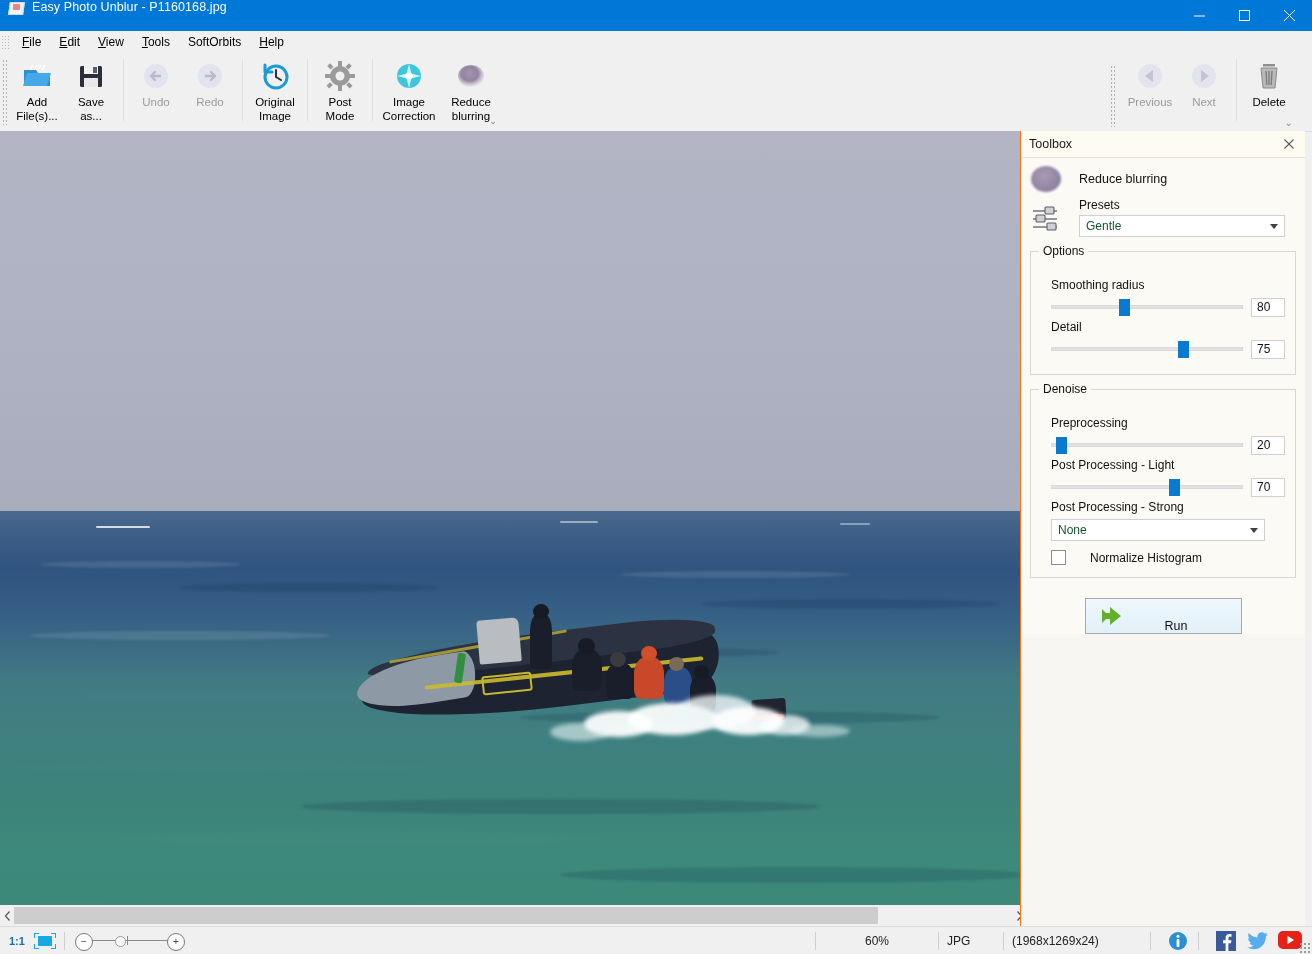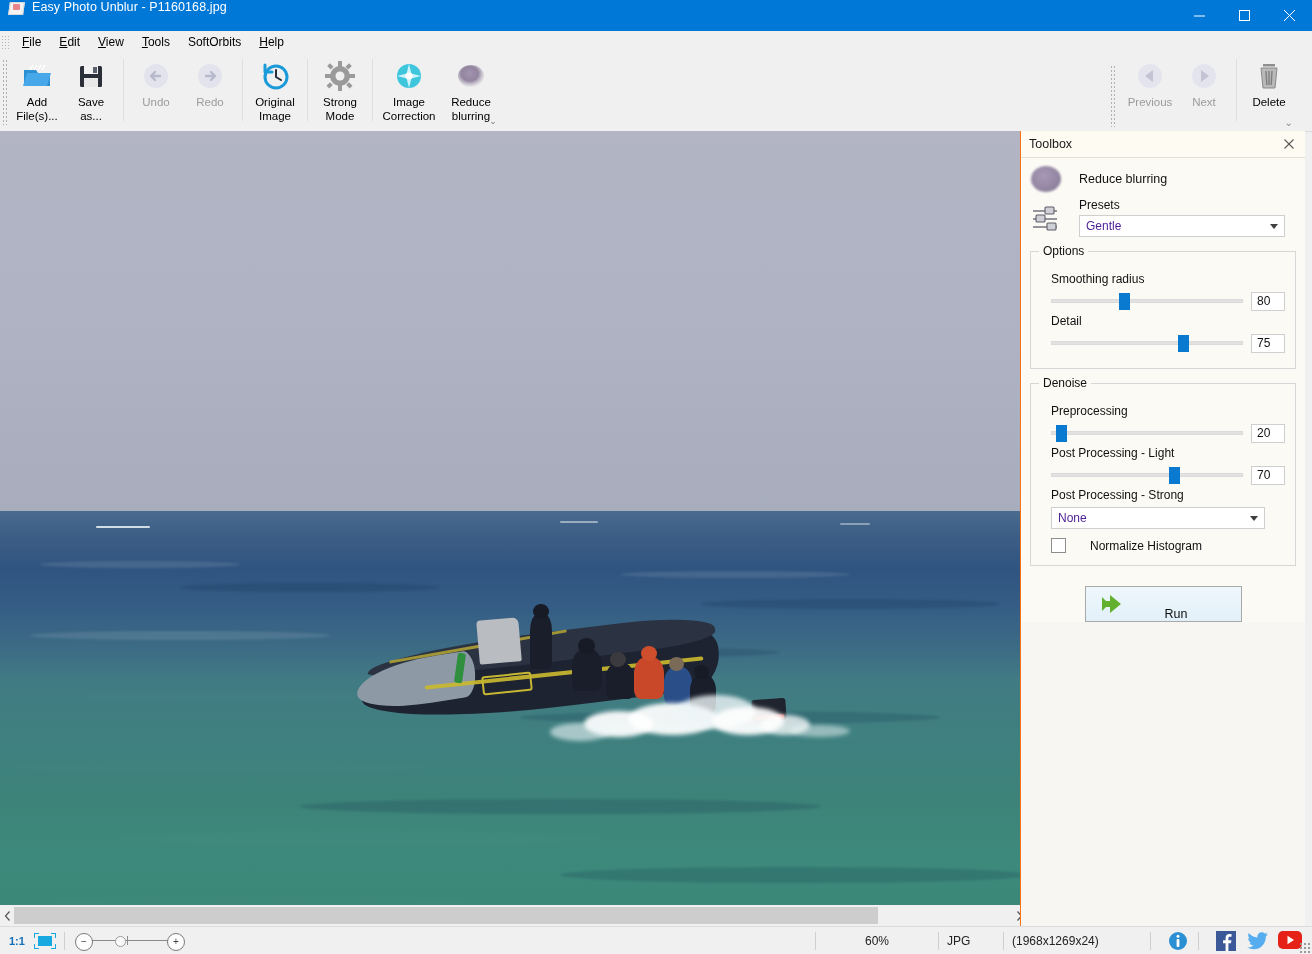--- a/index.html
+++ b/index.html
@@ -222,29 +222,29 @@
 
   .preset-row { display: flex; padding: 4px 0 0 10px; }
   .sliders-ico { width: 30px; height: 30px; flex: none; margin-top: 6px; }
   .preset-col { margin-left: 18px; width: 206px; }
   .field-label { font-size: 12px; color: #111; margin-bottom: 3px; }
 
   .combo {
     position: relative; height: 20px; background: #fff;
     border: 1px solid #cfcfcf; display: flex; align-items: center;
   }
-  .combo span { padding-left: 6px; font-size: 12px; color: #4c1d95; }
+  .combo span { padding-left: 6px; font-size: 12px; color: #14532d; }
   .combo .caret {
     position: absolute; right: 6px; top: 0; height: 20px; display: flex; align-items: center;
     color: #4a4a4a; font-size: 7px;
   }
 
   .group {
     position: relative; margin: 14px 9px 0 9px; border: 1px solid #d7d7d7;
-    background: transparent; padding: 18px 10px 12px 10px;
+    background: transparent; padding: 24px 10px 12px 10px;
   }
   .group-title {
     position: absolute; left: 8px; top: -8px; background: #fbfaf5;
     padding: 0 4px; font-size: 12px; color: #111;
   }
   .slider-label { font-size: 12px; color: #111; margin: 2px 0 4px 10px; }
   .slider-row { display: flex; align-items: center; margin-bottom: 2px; }
   .slider {
     position: relative; flex: 1; height: 22px; margin-left: 10px; margin-right: 8px;
   }
@@ -435,21 +435,21 @@
               <rect x="2" y="15" width="6" height="4"></rect>
                 <rect x="26" y="15" width="6" height="4"></rect>
               <rect x="5" y="5" width="5" height="4" transform="rotate(45 7 7)"></rect>
               <rect x="24" y="24" width="5" height="4" transform="rotate(45 26 26)"></rect>
               <rect x="24" y="5" width="4" height="5" transform="rotate(45 26 7)"></rect>
               <rect x="5" y="24" width="4" height="5" transform="rotate(45 7 26)"></rect>
             </g>
             <circle cx="17" cy="17" r="4.5" fill="#f0f0f0"></circle>
           </svg>
         </div>
-        <div class="rib-lbl">Strong
+        <div class="rib-lbl">Post
 Mode</div>
       </div>
 
       <div class="rib-sep"></div>
 
       <div class="rib-btn wide">
         <div class="rib-ico">
           <svg width="34" height="34" viewBox="0 0 34 34">
             <circle cx="17" cy="17" r="12" fill="#3ec6dd"></circle>
             <g fill="#cff3fa">

